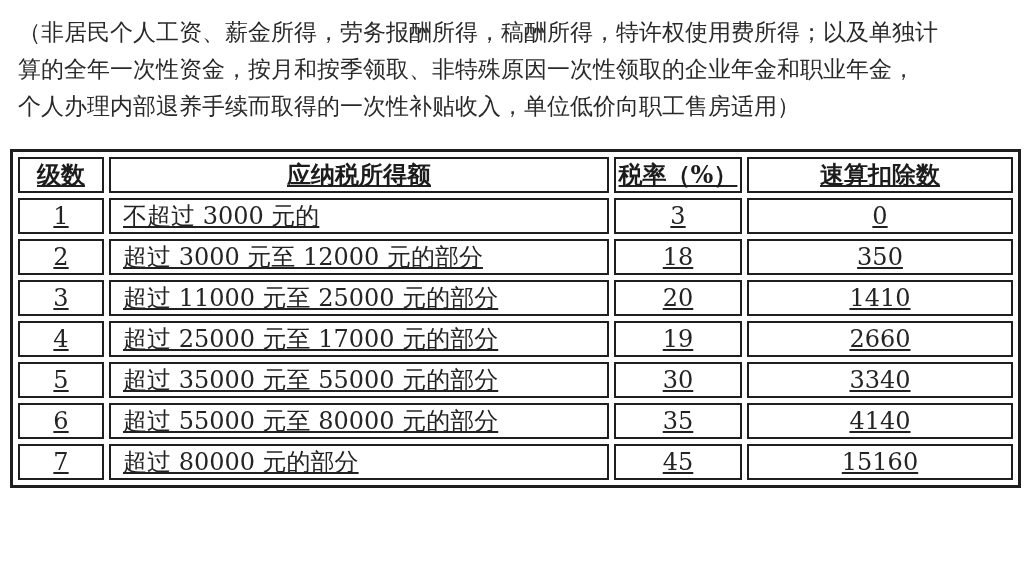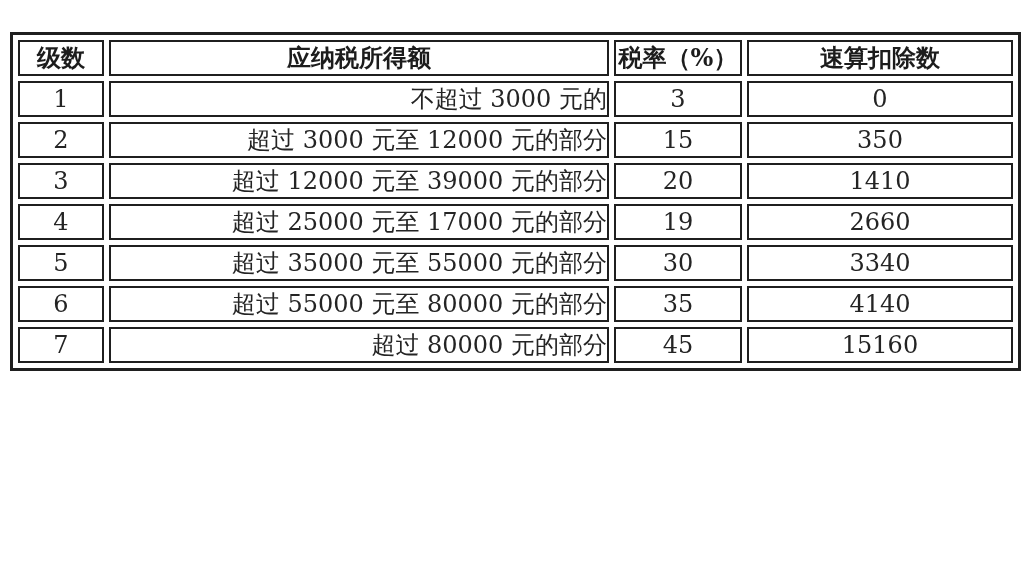--- a/index.html
+++ b/index.html
@@ -31,27 +31,28 @@
   .subtitle {
     margin: 14px 14px 0 18px;
     font-size: 23px;
     color: #2a2a2a;
   }
   .subtitle-line {
     line-height: 37px;
     white-space: nowrap;
   }
   table.tax-table {
-    margin: 32px 0 0 10px;
+    margin: 24px 0 0 10px;
     width: 832px;
     table-layout: fixed;
     border-collapse: separate;
     border-spacing: 5px;
     border: 3px solid #1f1f1f;
     background: #ffffff;
+    text-decoration: underline;
   }
   th, td {
     border: 2px solid #1f1f1f;
     height: 34px;
     font-size: 24px;
     text-align: center;
     padding: 0;
     overflow: hidden;
     white-space: nowrap;
     background: #ffffff;
@@ -63,56 +64,61 @@
   }
   td {
     font-weight: normal;
     color: #242424;
   }
   .col-level    { width: 86px; }
   .col-income   { width: 500px; }
   .col-rate     { width: 128px; }
   .col-deduct   { width: 266px; }
   td.cell-income {
-    text-align: right;
-    padding-left: 24px;
+    text-align: left;
+    padding-left: 12px;
   }
 </style>
 </head>
 <body>
 
 <div class="page">
 
 
+  <div class="subtitle">
+    <div class="subtitle-line">（非居民个人工资、薪金所得，劳务报酬所得，稿酬所得，特许权使用费所得；以及单独计</div>
+    <div class="subtitle-line">算的全年一次性资金，按月和按季领取、非特殊原因一次性领取的企业年金和职业年金，</div>
+    <div class="subtitle-line">个人办理内部退养手续而取得的一次性补贴收入，单位低价向职工售房适用）</div>
+  </div>
 
   <table class="tax-table">
     <thead>
       <tr>
         <th class="col-level">级数</th>
         <th class="col-income">应纳税所得额</th>
         <th class="col-rate">税率（%）</th>
         <th class="col-deduct">速算扣除数</th>
       </tr>
     </thead>
     <tbody>
       <tr>
         <td class="cell-level">1</td>
         <td class="cell-income">不超过 3000 元的</td>
         <td class="cell-rate">3</td>
         <td class="cell-deduct">0</td>
       </tr>
       <tr>
         <td class="cell-level">2</td>
         <td class="cell-income">超过 3000 元至 12000 元的部分</td>
-        <td class="cell-rate">15</td>
+        <td class="cell-rate">18</td>
         <td class="cell-deduct">350</td>
       </tr>
       <tr>
         <td class="cell-level">3</td>
-        <td class="cell-income">超过 12000 元至 39000 元的部分</td>
+        <td class="cell-income">超过 11000 元至 25000 元的部分</td>
         <td class="cell-rate">20</td>
         <td class="cell-deduct">1410</td>
       </tr>
       <tr>
         <td class="cell-level">4</td>
         <td class="cell-income">超过 25000 元至 17000 元的部分</td>
         <td class="cell-rate">19</td>
         <td class="cell-deduct">2660</td>
       </tr>
       <tr>

